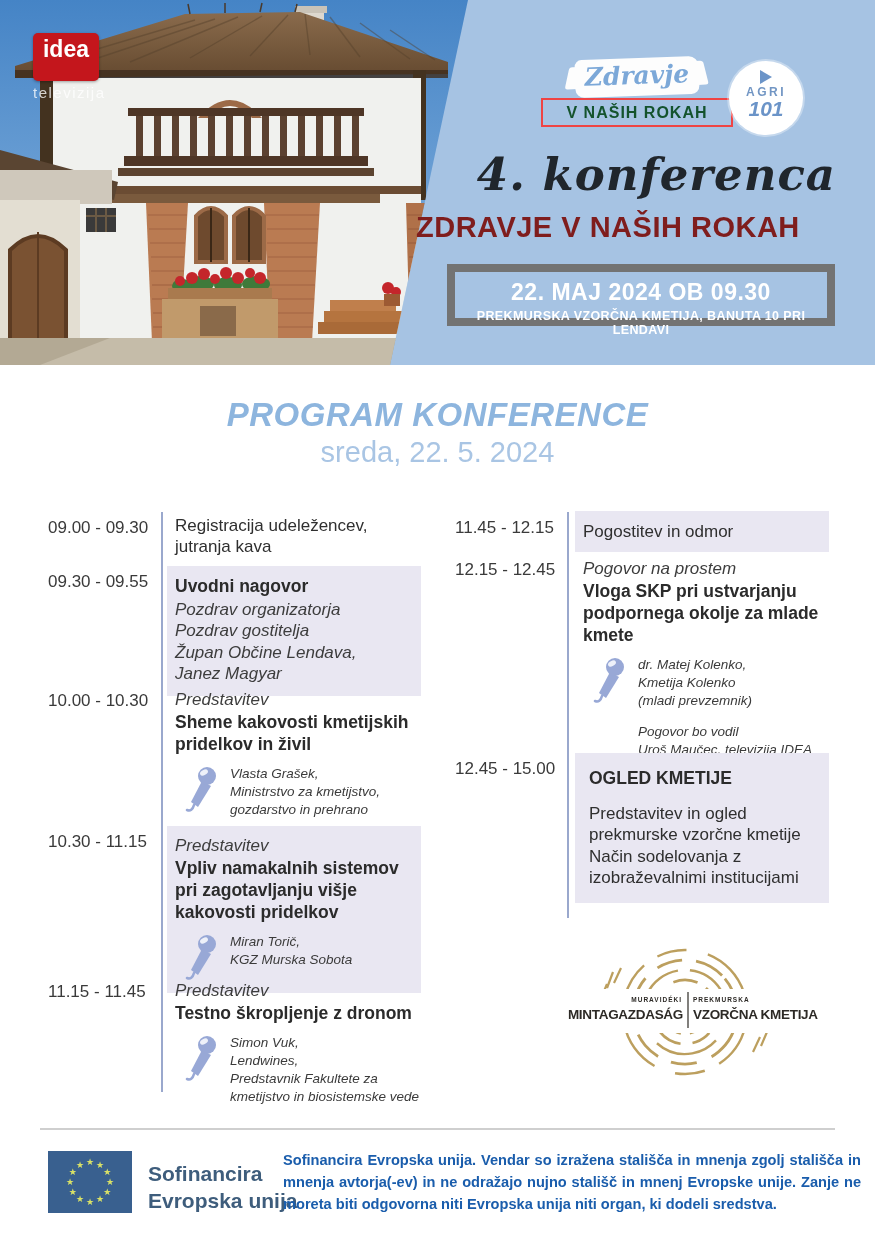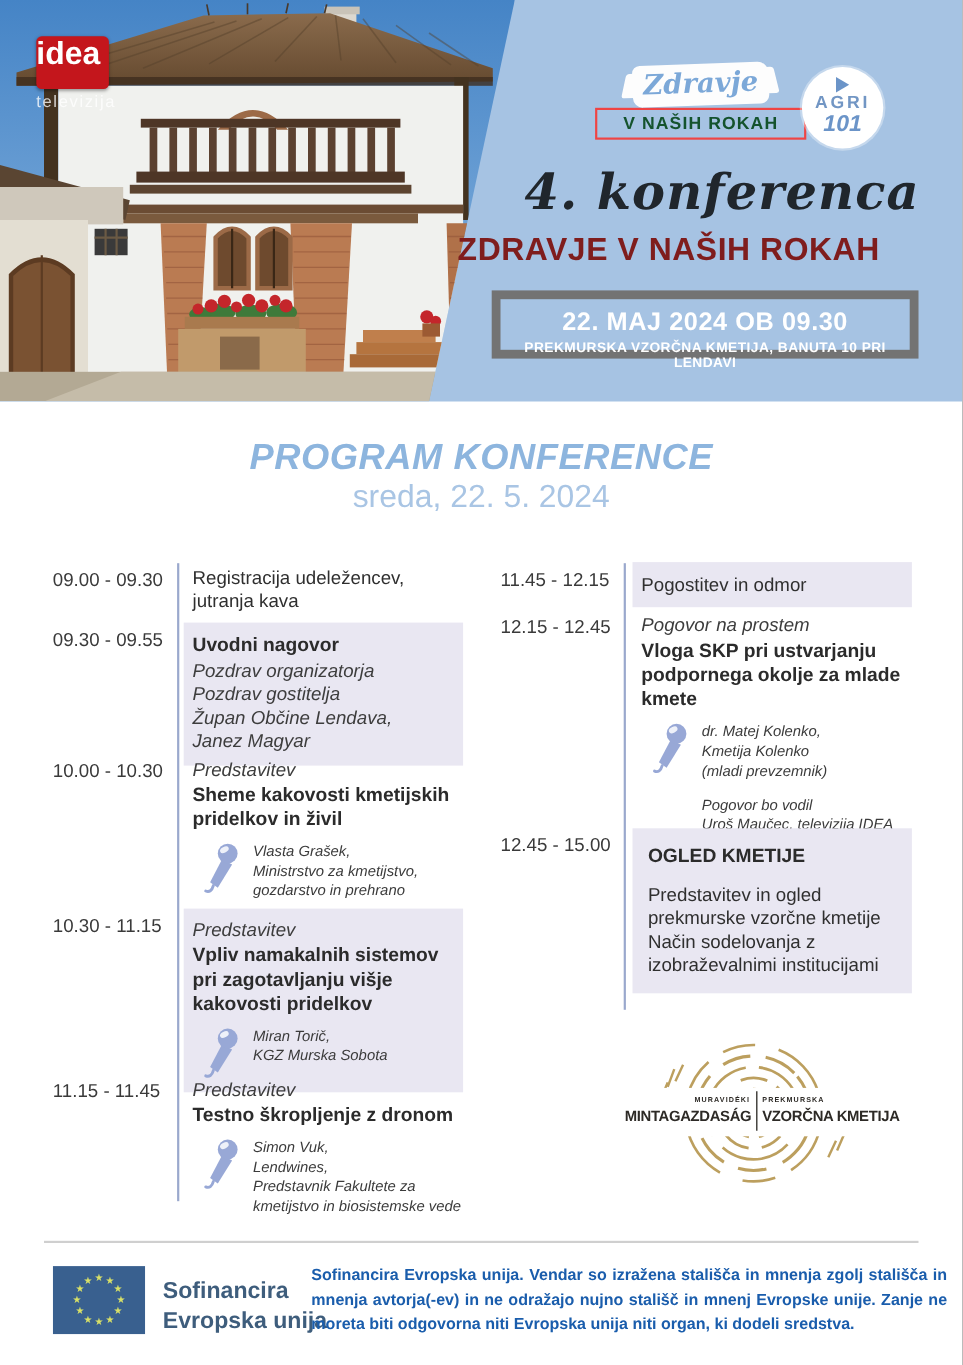--- a/index.html
+++ b/index.html
@@ -9,42 +9,42 @@
     font-family:"Liberation Sans","DejaVu Sans",sans-serif;color:#2e2e2e;
   }
   .preline{white-space:pre-line;}
   
   .hero{position:absolute;left:0;top:0;width:875px;height:365px;background:#a6c3e3;}
   .photo-wrap{position:absolute;left:0;top:0;width:473px;height:365px;
     clip-path:polygon(0 0,468px 0,390px 100%,0 100%);}
   .photo-wrap svg{display:block;}
   .idea-logo{position:absolute;left:33px;top:33px;}
   .idea-box{width:66px;height:48px;background:#c4161c;border-radius:5px;
-    color:#fff;font-weight:bold;font-size:29px;line-height:32px;
+    color:#fff;font-weight:bold;font-size:23px;line-height:32px;text-align:center;
     box-shadow:0 1px 3px rgba(0,0,0,.35);}
   .idea-sub{margin-top:3px;font-size:15px;letter-spacing:1.5px;color:rgba(255,255,255,.78);}
   .zdravje-badge{position:absolute;left:541px;top:58px;width:192px;}
   .brush{position:relative;left:34px;width:124px;height:38px;background:#fdfdfd;
     border-radius:7px 10px 8px 9px;transform:rotate(-2deg);
     color:#7ca8d8;font-family:"DejaVu Serif","Liberation Serif",serif;
     font-style:italic;font-weight:bold;font-size:25px;line-height:36px;text-align:center;}
   .brush:before{content:"";position:absolute;left:-8px;top:7px;width:16px;height:22px;
     background:#fdfdfd;transform:skewX(-14deg);border-radius:3px;}
   .brush:after{content:"";position:absolute;right:-7px;top:5px;width:14px;height:24px;
     background:#fdfdfd;transform:skewX(12deg);border-radius:3px;}
   .rokah-box{margin-top:2px;border:2px solid #ef4444;height:25px;line-height:25px;
     text-align:center;color:#14532d;font-weight:bold;font-size:16px;letter-spacing:1px;}
   .agri-badge{position:absolute;left:729px;top:61px;width:74px;height:74px;background:#fff;
     border-radius:50%;text-align:center;box-shadow:0 0 0 2px rgba(255,255,255,.35);}
   .play{width:0;height:0;margin:9px auto 0;border-left:9px solid transparent;
     border-right:9px solid transparent;border-top:0;border-bottom:0;
     border-left:7px solid transparent;border-right:7px solid transparent;
     border-top:0;border-bottom:0;
     border-style:solid;border-width:7px 0 7px 12px;border-color:transparent transparent transparent #6b94c8;}
-  .agri-top{font-size:16px;letter-spacing:2.5px;color:#7296c4;font-weight:bold;margin-top:1px;}
+  .agri-top{font-size:12px;letter-spacing:2.5px;color:#7296c4;font-weight:bold;margin-top:1px;}
   .agri-num{font-size:21px;font-weight:bold;font-style:italic;color:#6b94c8;margin-top:-2px;}
   .script-title{position:absolute;right:39px;top:148px;width:420px;text-align:right;
     font-family:"DejaVu Serif","Liberation Serif",serif;font-style:italic;font-weight:bold;
     font-size:45px;color:#20262c;letter-spacing:1px;}
   .main-title{position:absolute;right:39px;top:211px;width:420px;text-align:left;
     font-size:29px;font-weight:bold;color:#7f1d1d;letter-spacing:.5px;}
   .date-box{position:absolute;left:447px;top:264px;width:388px;height:62px;
     border:8px solid #737373;box-sizing:border-box;text-align:center;color:#fff;}
   .date-line{font-size:23px;font-weight:bold;margin-top:7px;letter-spacing:.5px;}
   .loc-line{font-size:12.5px;font-weight:bold;letter-spacing:.4px;margin-top:3px;}

